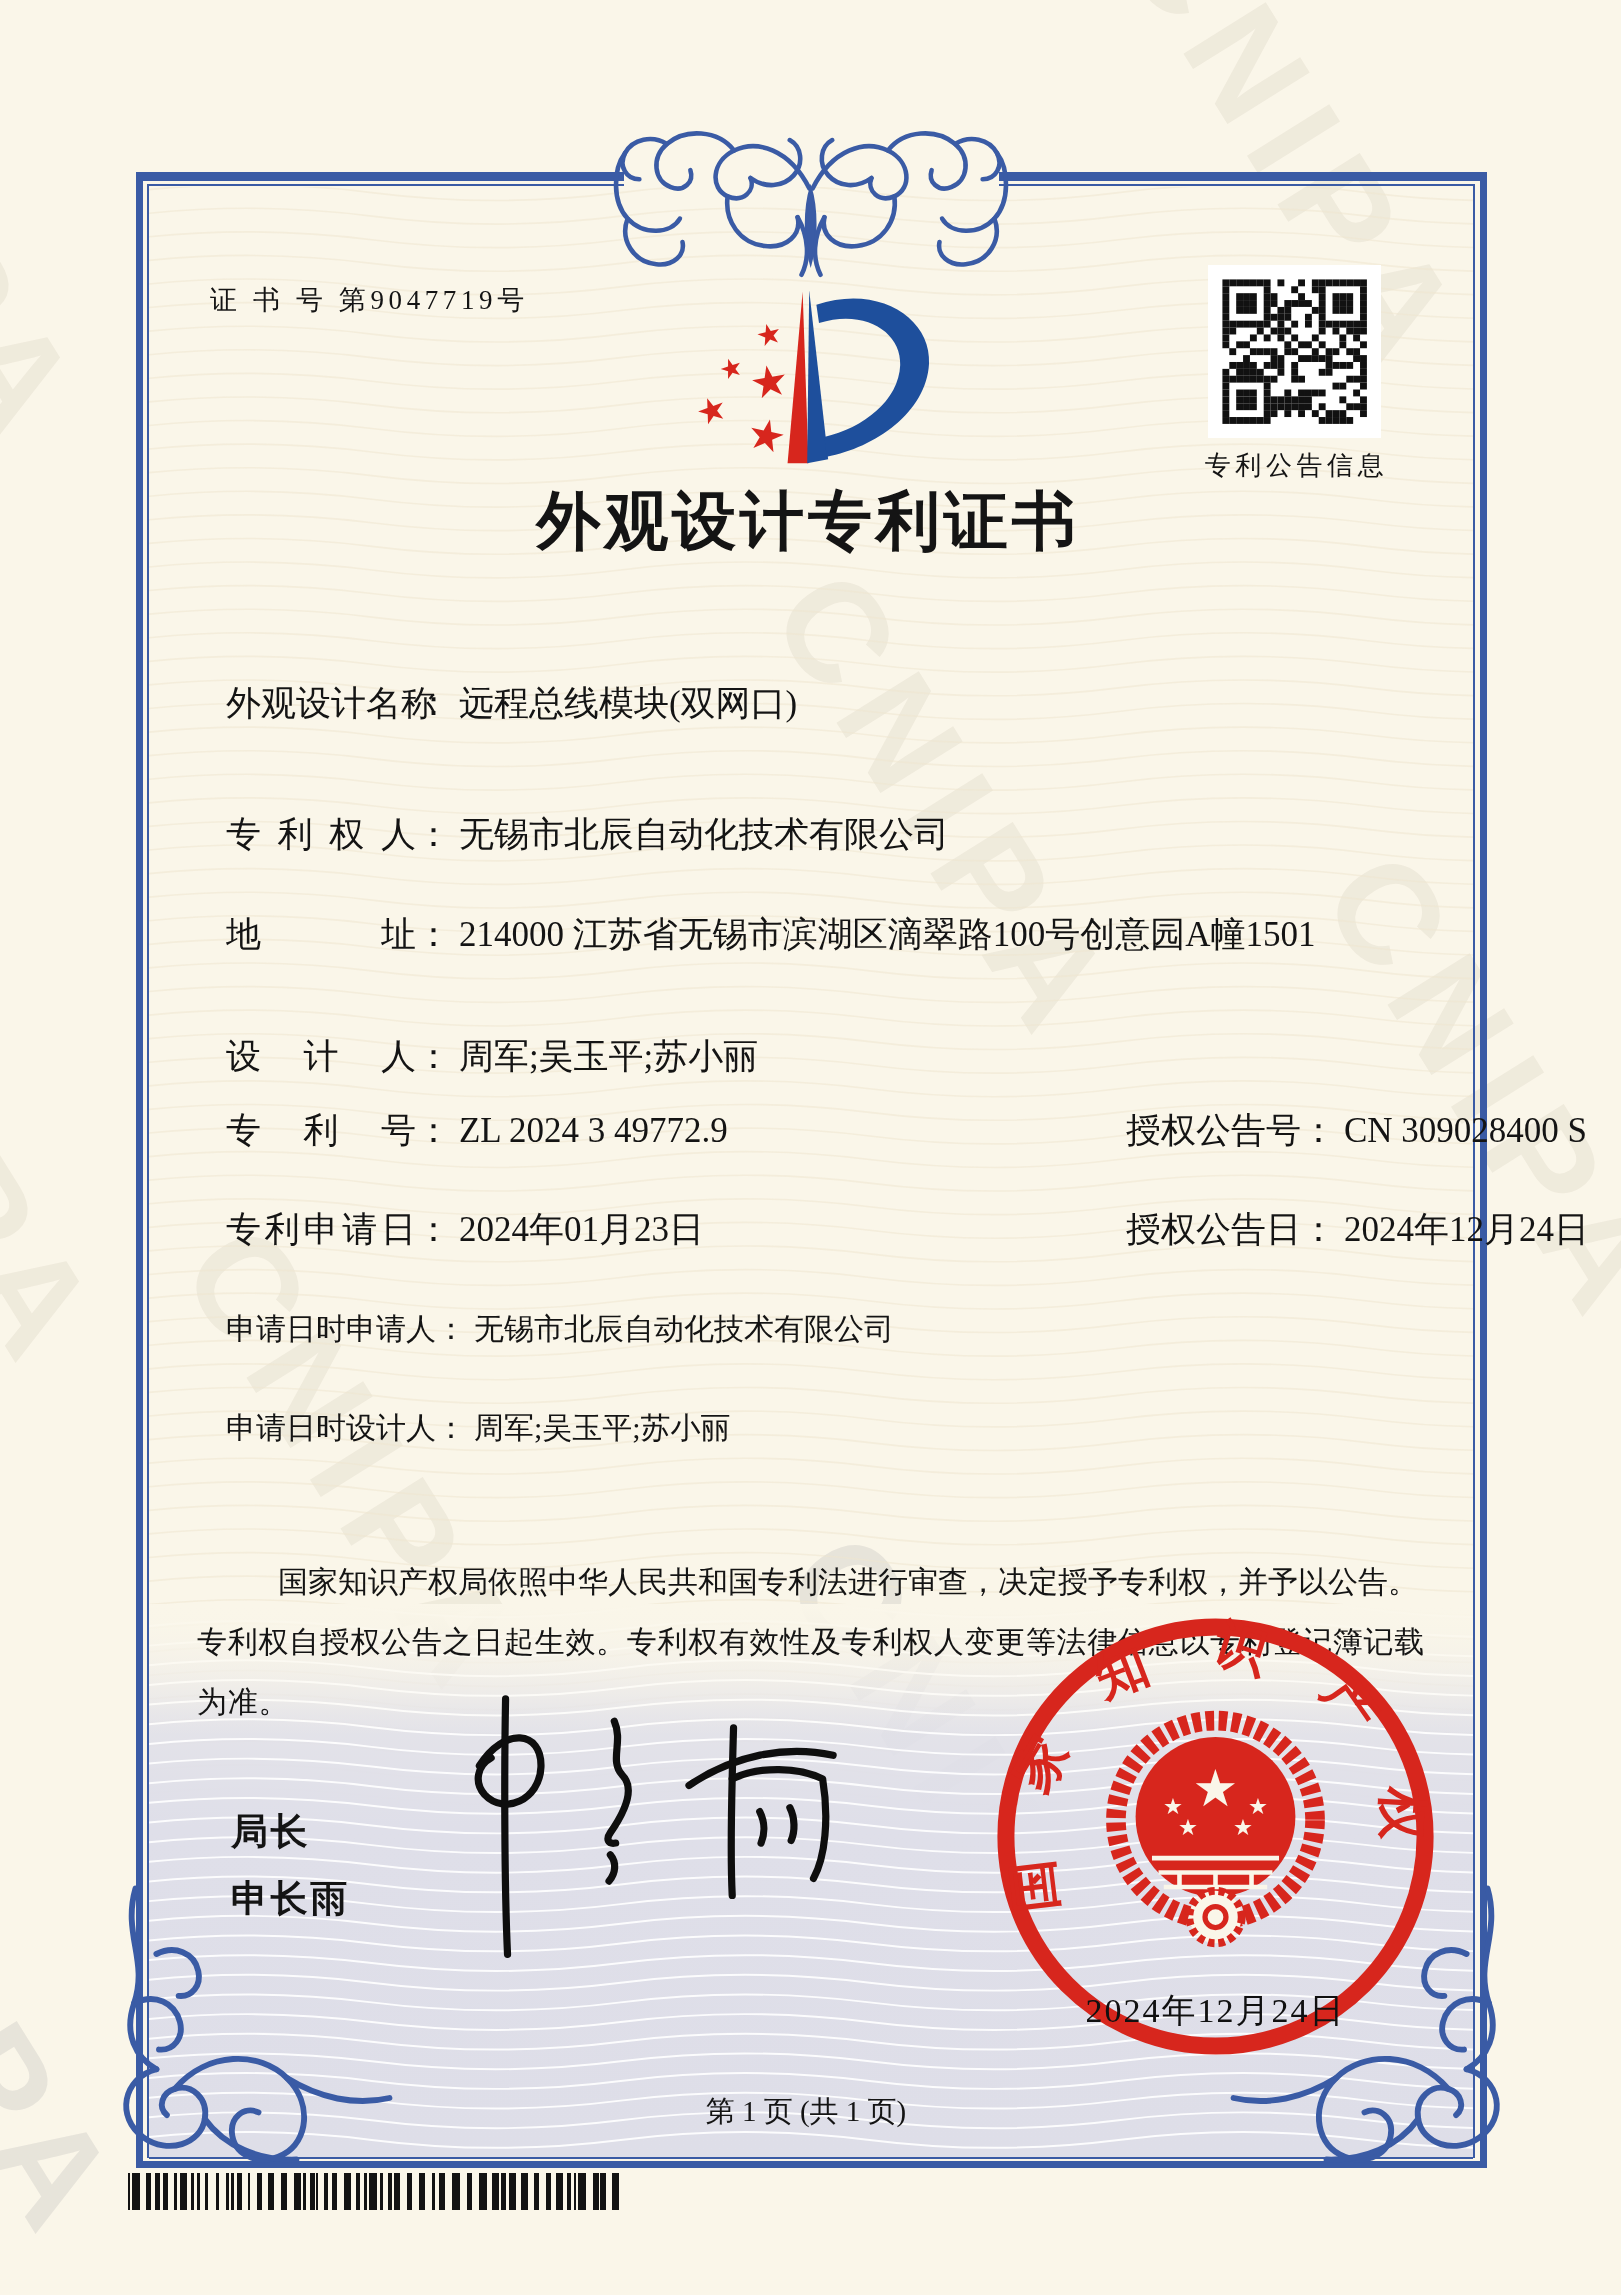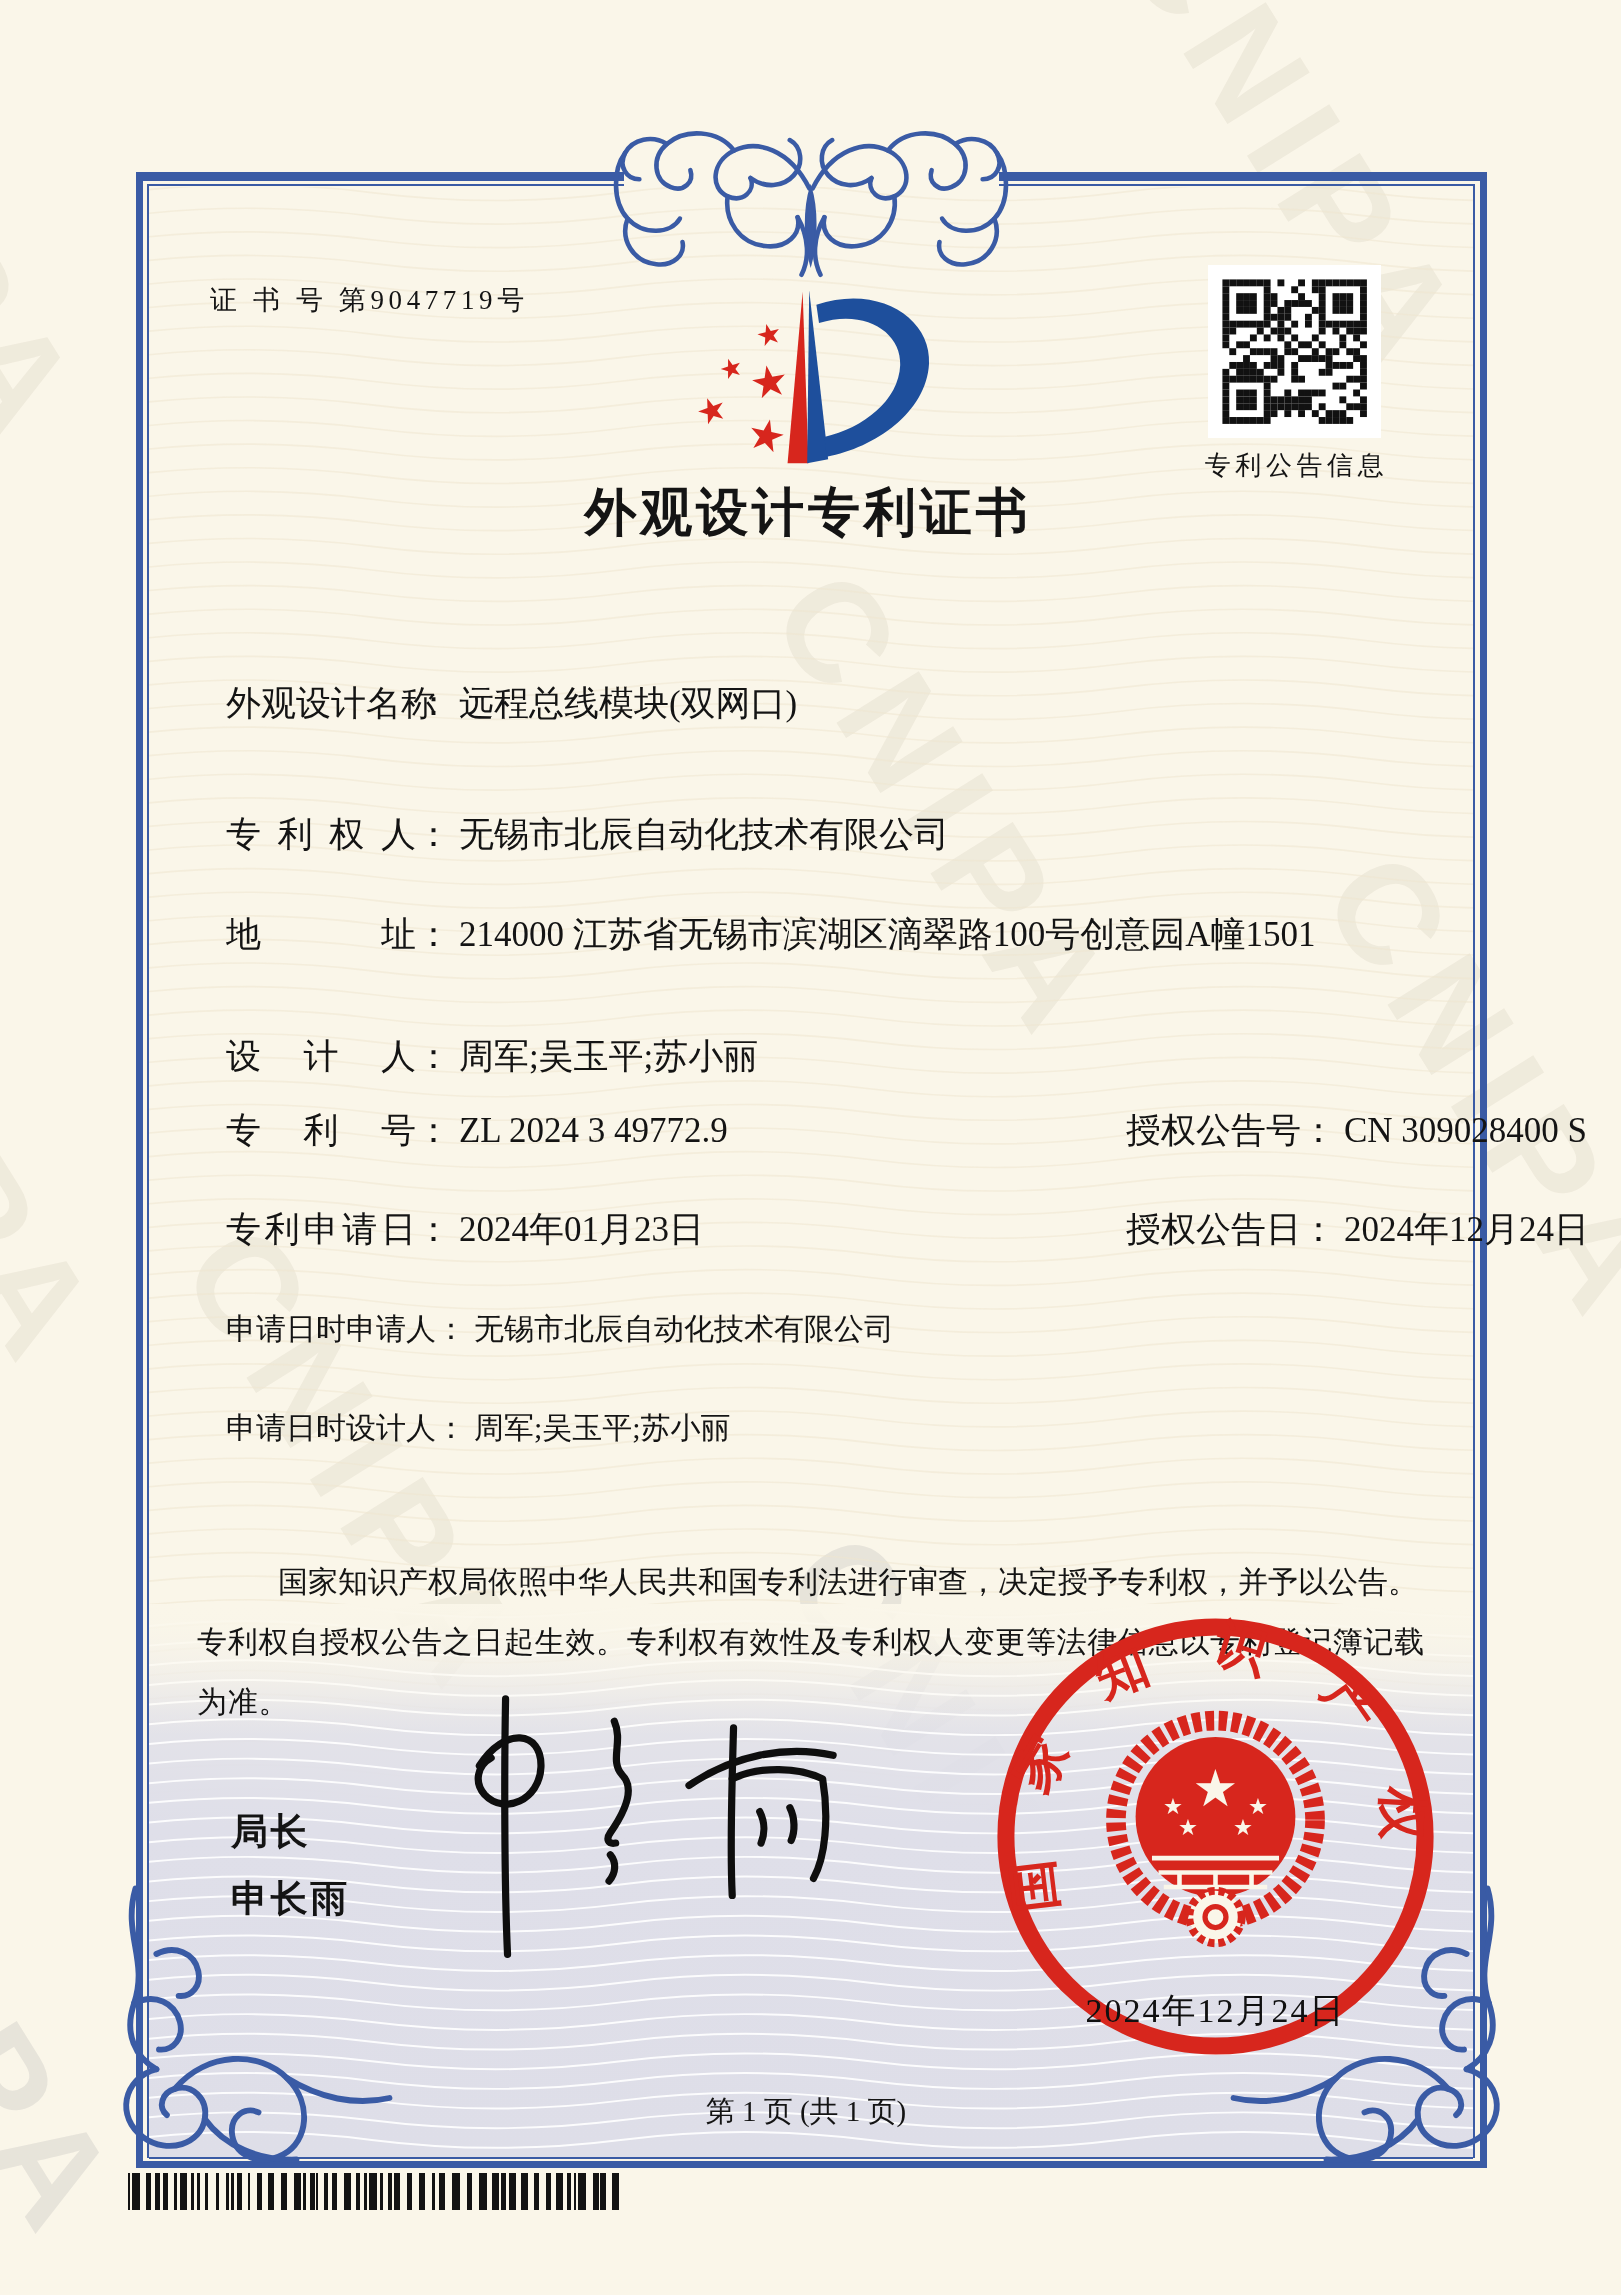--- a/index.html
+++ b/index.html
@@ -33,21 +33,21 @@
   }
   #qr-box{
     position:absolute;left:1208px;top:265px;width:173px;height:173px;background:#ffffff;
   }
   #qr-caption{
     position:absolute;left:1198px;top:448px;width:197px;text-align:center;
     font-size:26px;letter-spacing:4.6px;
   }
   #page-title{
     position:absolute;left:0;top:478px;width:1616px;text-align:center;
-    font-size:52px;font-weight:bold;letter-spacing:3.9px;
+    font-size:64px;font-weight:bold;letter-spacing:3.9px;
   }
   
   .row{position:absolute;left:226px;font-size:35px;white-space:nowrap;}
   .row .jlabel{
     display:inline-block;width:190px;vertical-align:bottom;
     text-align:justify;text-align-last:justify;
   }
   .row .nlabel{display:inline-block;vertical-align:bottom;}
   .row .colon{display:inline-block;}
   .row .val{display:inline-block;margin-left:7.9px;}

